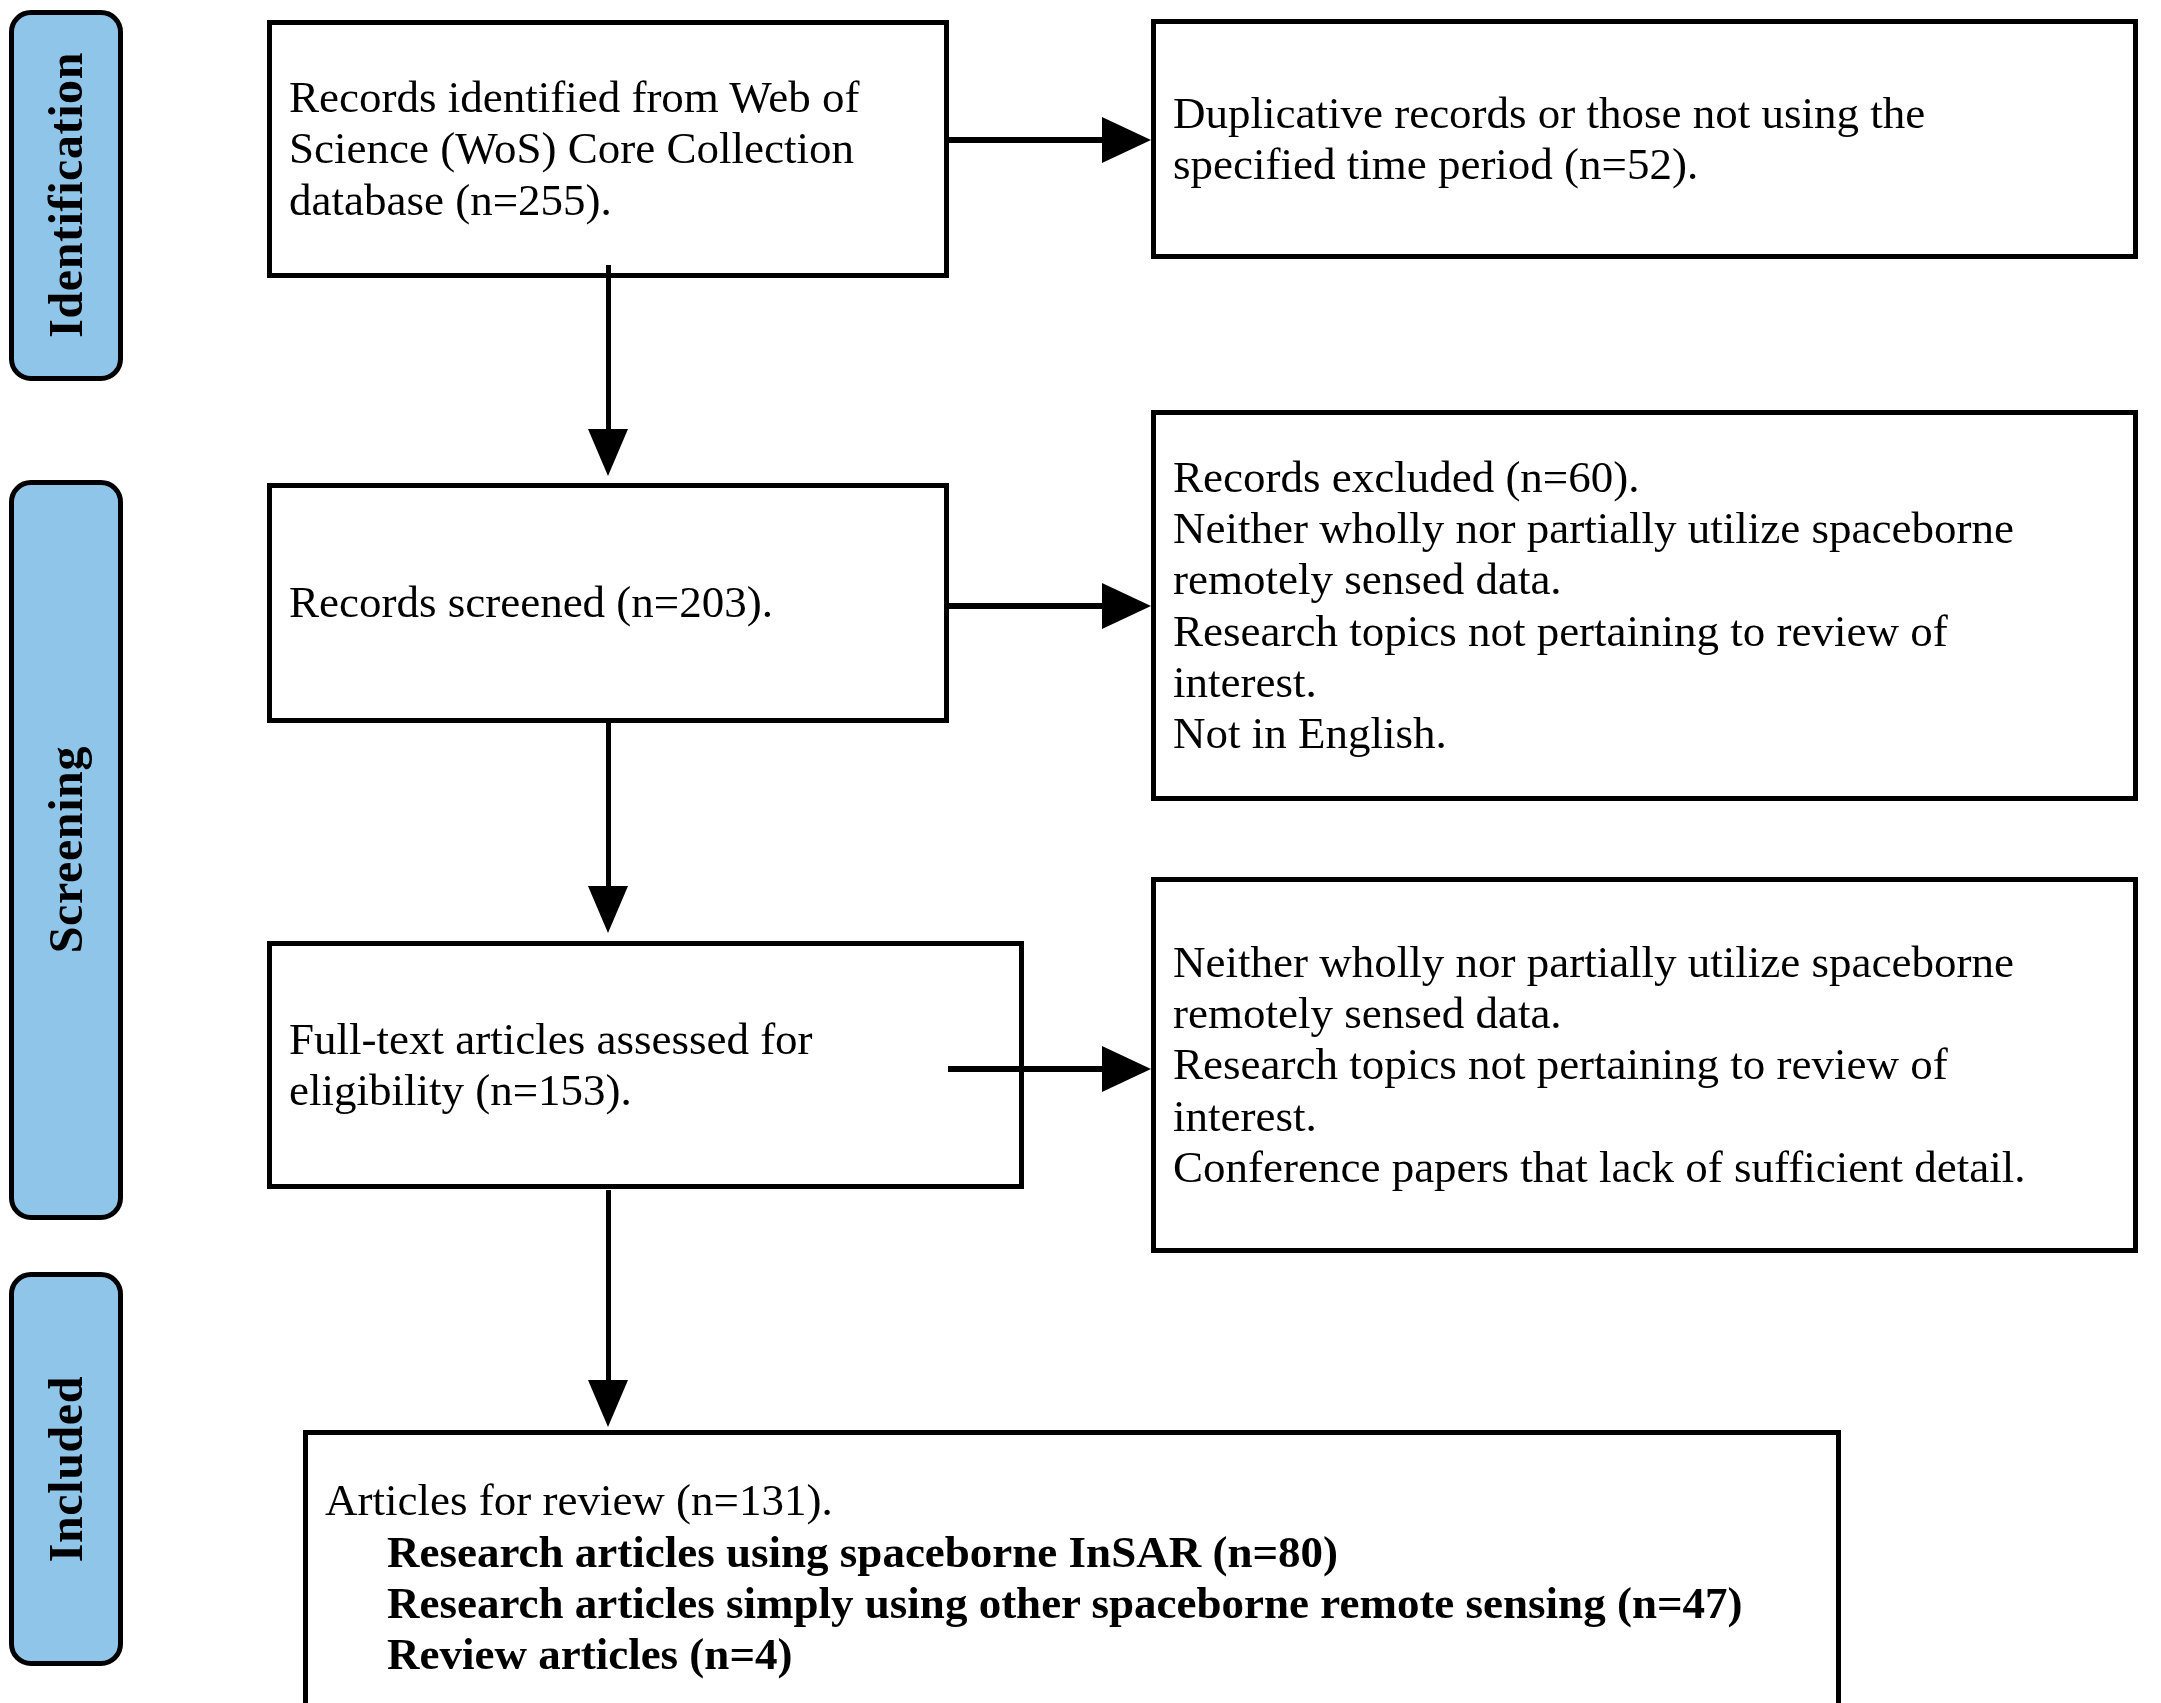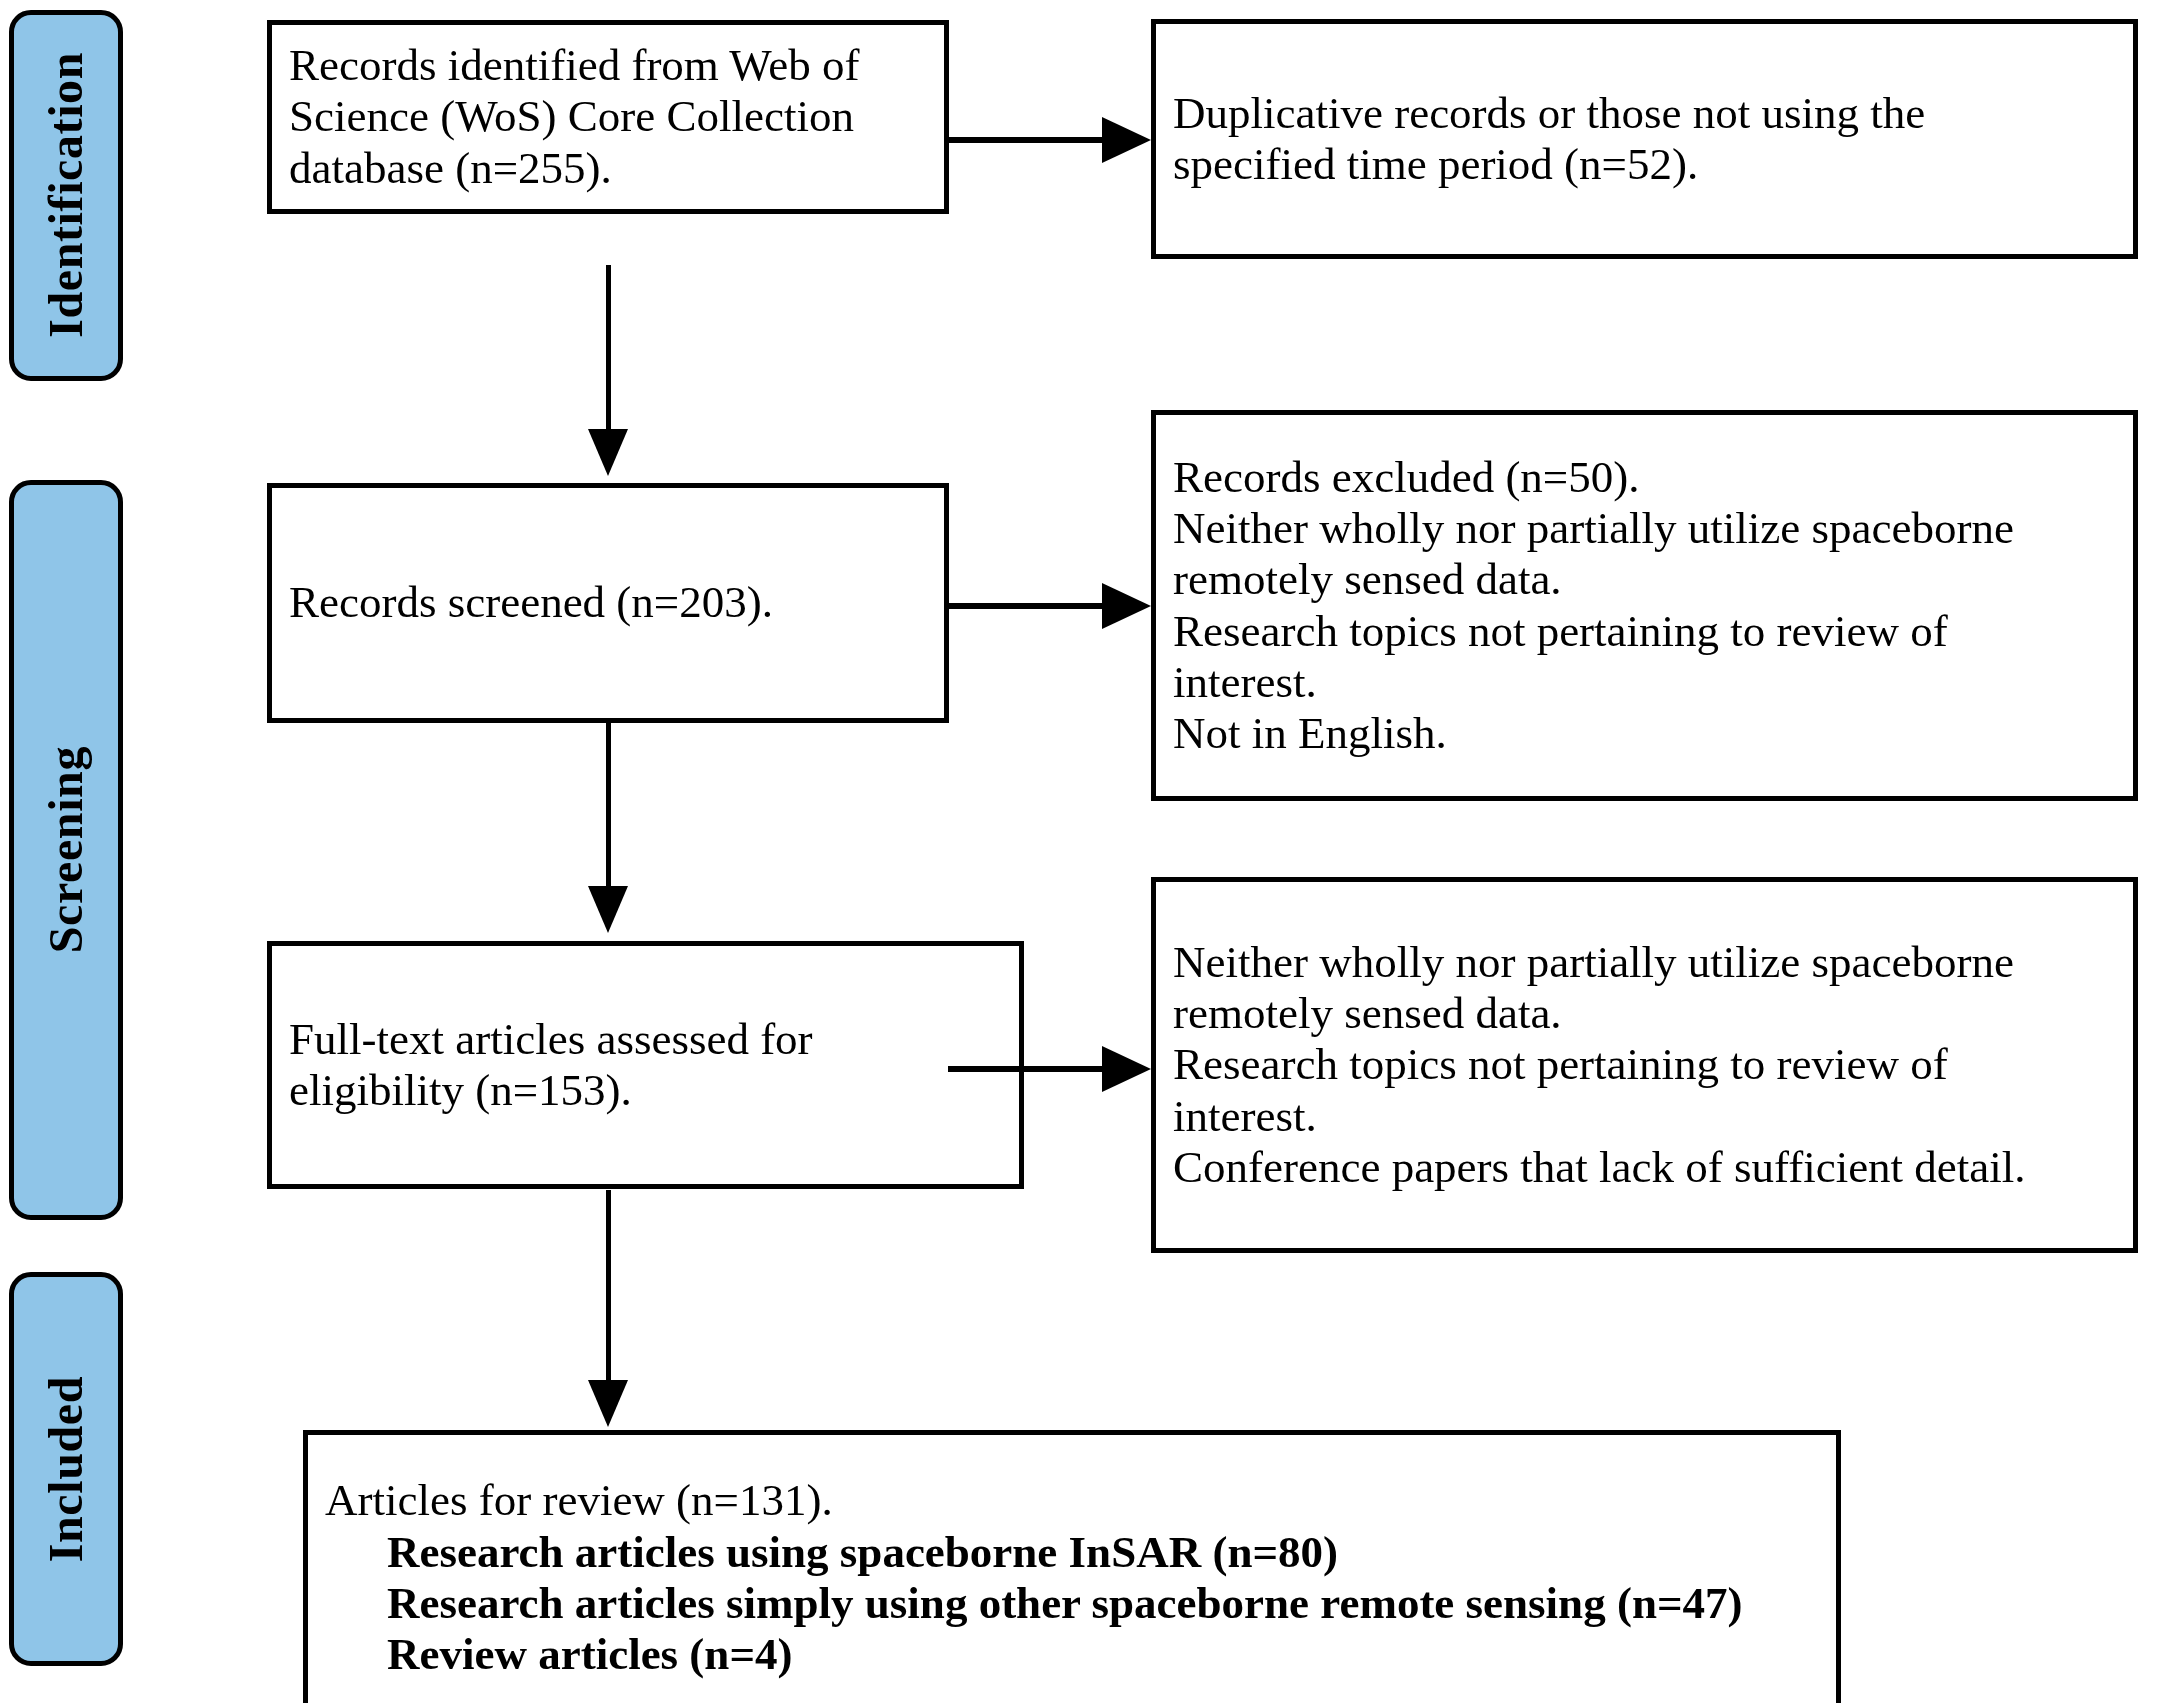--- a/index.html
+++ b/index.html
@@ -99,21 +99,21 @@
   </div>
 
   <div class="stage-pill" style="left:9px; top:480px; width:114px; height:740px;">
     <span class="stage-label">Screening</span>
   </div>
 
   <div class="stage-pill" style="left:9px; top:1272px; width:114px; height:394px;">
     <span class="stage-label">Included</span>
   </div>
 
-  <div class="flow-box pad-left" style="left:267px; top:20px; width:682px; height:194px;">
+  <div class="flow-box pad-left" style="left:267px; top:20px; width:682px; height:258px;">
     <div class="box-text">
       <span class="line-block">Records identified from Web of</span>
       <span class="line-block">Science (WoS) Core Collection</span>
       <span class="line-block">database (n=255).</span>
     </div>
   </div>
 
   <div class="flow-box pad-left" style="left:1151px; top:19.4px; width:987px; height:240px;">
     <div class="box-text">
       <span class="line-block">Duplicative records or those not using the</span>
@@ -128,21 +128,21 @@
   <div class="arrow-down" style="left:588px; top:429px;"></div>
 
   <div class="flow-box pad-left" style="left:267px; top:483px; width:682px; height:240px;justify-content:center;">
     <div class="box-text">
       <span class="line-block">Records screened (n=203).</span>
     </div>
   </div>
 
   <div class="flow-box pad-left" style="left:1151px; top:410px; width:987px; height:391px;">
     <div class="box-text">
-      <span class="line-block">Records excluded (n=50).</span>
+      <span class="line-block">Records excluded (n=60).</span>
       <span class="line-block">Neither wholly nor partially utilize spaceborne</span>
       <span class="line-block">remotely sensed data.</span>
       <span class="line-block">Research topics not pertaining to review of</span>
       <span class="line-block">interest.</span>
       <span class="line-block">Not in English.</span>
     </div>
   </div>
 
   <div class="conn-h" style="left:948px; top:603px; width:159px;"></div>
   <div class="arrow-right" style="left:1102px; top:583px;"></div>

